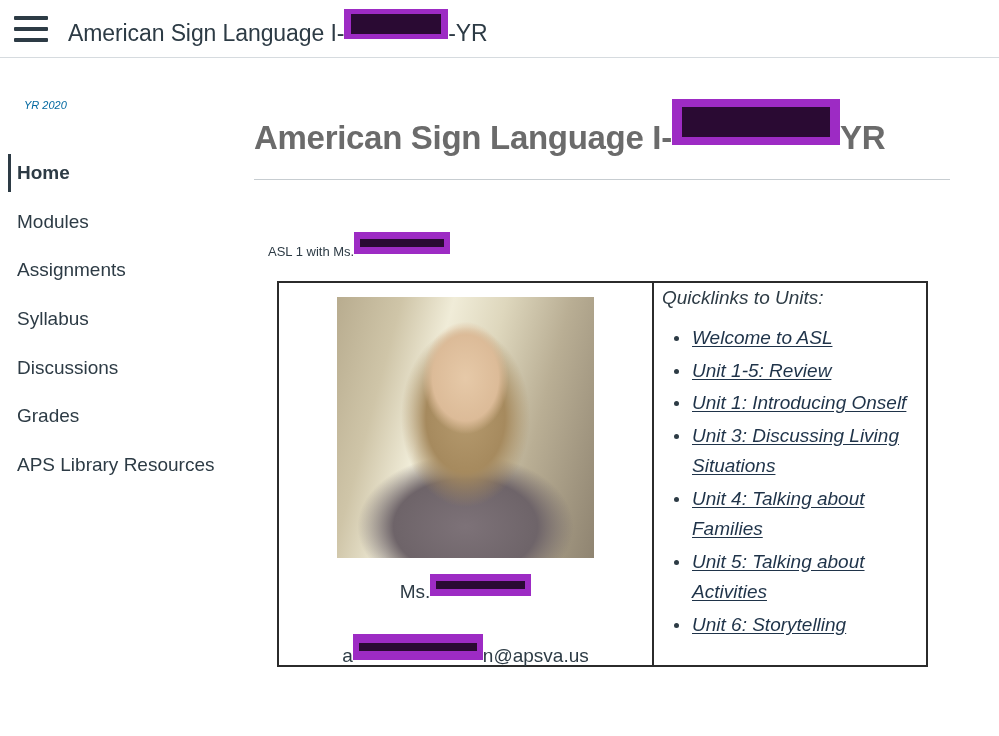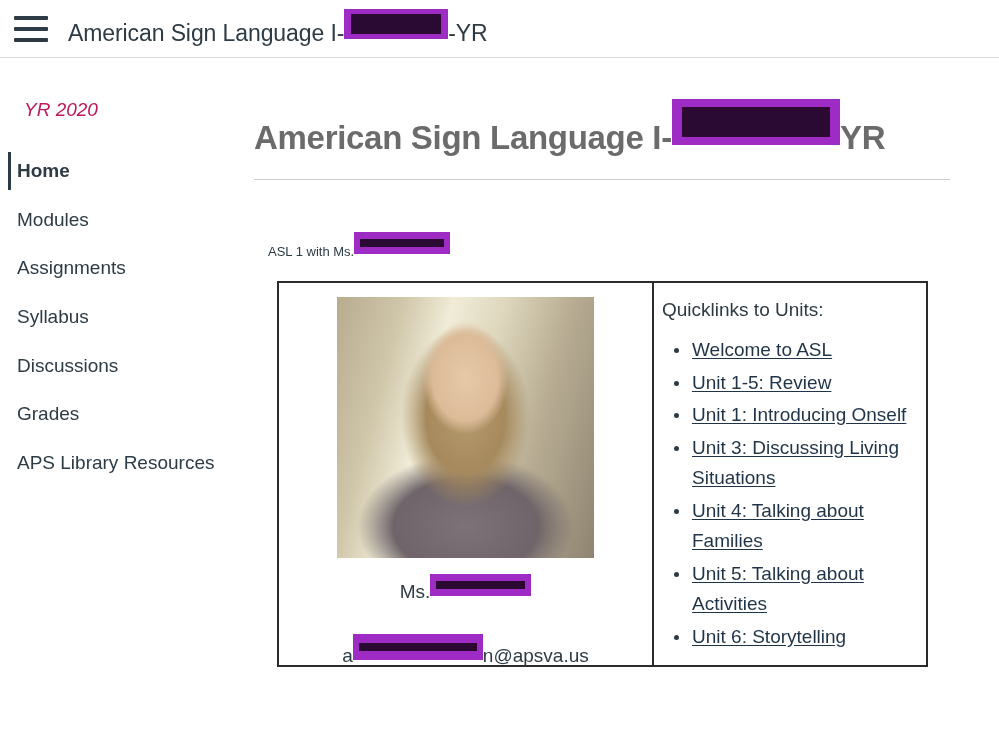--- a/index.html
+++ b/index.html
@@ -90,24 +90,24 @@
   
   #sidebar {
     position: absolute;
     left: 0; top: 59px;
     width: 215px;
     padding-top: 40px;
     box-sizing: border-box;
   }
   #term-label {
     font-style: italic;
-    font-size: 19px;
-    color: #be185d;
+    font-size: 11px;
+    color: #0369a1;
     margin-left: 24px;
-    margin-bottom: 28px;
+    margin-bottom: 40px;
   }
   .nav-item {
     position: relative;
     font-size: 19px;
     color: #2d3b45;
     padding: 9px 0 9px 17px;
     margin-bottom: 5px;
     line-height: 1.35;
     cursor: pointer;
   }
@@ -197,22 +197,23 @@
     font-size: 19px;
     color: #2d3b45;
     margin-top: 33px;
     display: flex;
     align-items: baseline;
     white-space: nowrap;
   }
 
   #cell-right {
     flex: 1;
-    padding: 16px 0 0 6px;
-    box-sizing: border-box;
+    padding: 4px 0 0 6px;
+    box-sizing: border-box;
+    font-style: italic;
   }
   #quicklinks-heading {
     font-size: 19px;
     color: #2d3b45;
     margin-left: 2px;
   }
   #quicklinks-list {
     list-style: none;
     margin: 14px 0 0 0;
     padding: 0;

